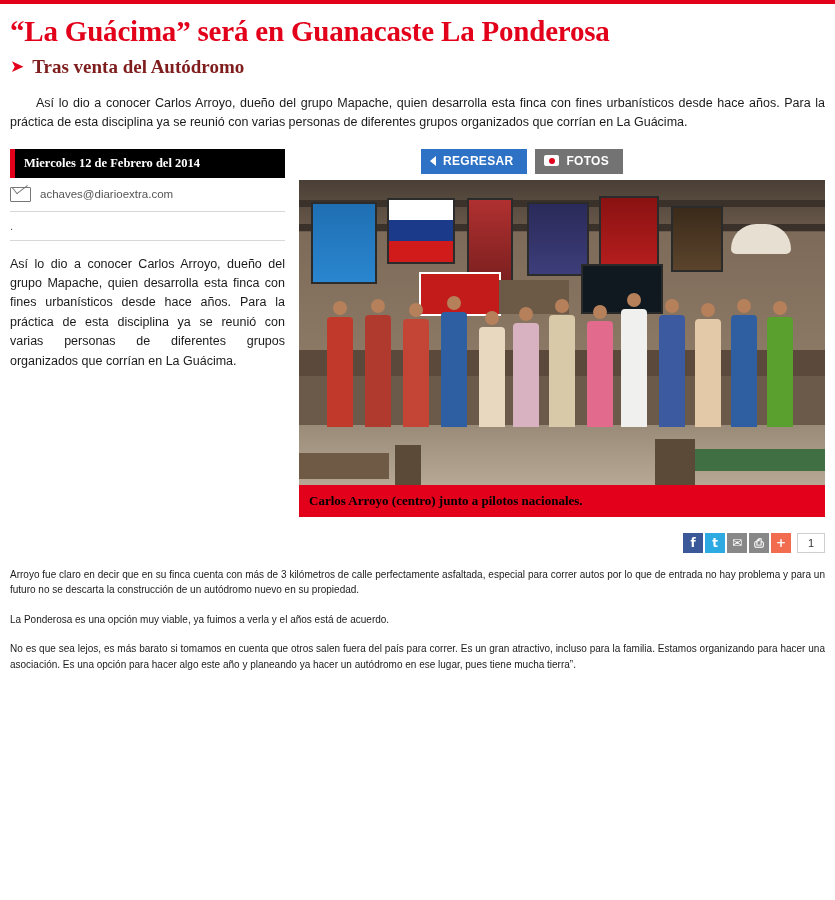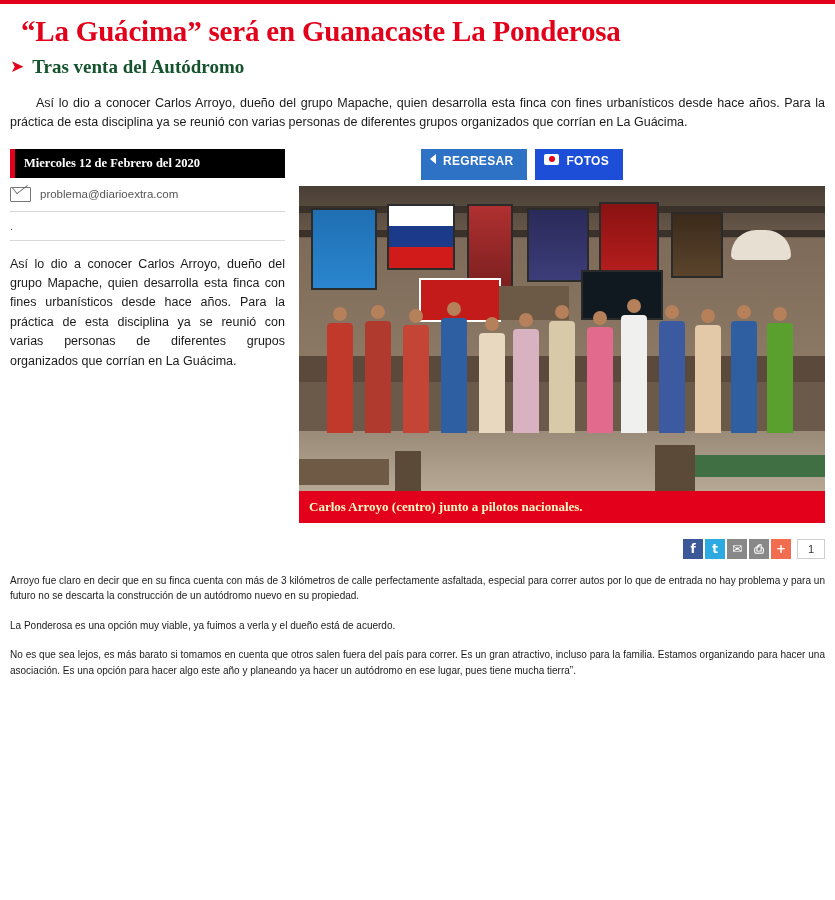--- a/index.html
+++ b/index.html
@@ -25,41 +25,41 @@
     height: 4px;
     background: #e2001a;
     margin: 0 -10px 12px -10px;
   }
   .headline {
     font-family: "Liberation Serif", serif;
     font-weight: bold;
     font-size: 29px;
     color: #e2001a;
     line-height: 1.1;
-    margin: 4px 0 2px 11px;
+    margin: 4px 0 2px 0;
     letter-spacing: -0.2px;
   }
   .subhead-row {
     display: flex;
     align-items: center;
     gap: 8px;
     margin: 8px 0 16px 0;
   }
   .subhead-arrow {
     color: #e2001a;
     font-size: 17px;
     font-weight: bold;
     line-height: 1;
     font-family: "DejaVu Sans", sans-serif;
   }
   .subhead {
     font-family: "Liberation Serif", serif;
     font-weight: bold;
     font-size: 19px;
-    color: #14532d;
+    color: #7f1d1d;
   }
   .lede {
     font-size: 12.5px;
     line-height: 1.55;
     text-align: justify;
     margin: 0 0 16px 0;
     color: #1a1a1a;
   }
   .lede .indent { display:inline-block; width: 26px; }
 
@@ -147,31 +147,31 @@
   
   .photo-buttons {
     display: flex;
     gap: 8px;
     justify-content: flex-start;
     margin: 0 0 6px 0;
     padding-left: 122px;
   }
   .btn {
     display: inline-flex;
-    align-items: flex-start;
+    align-items: center;
     gap: 7px;
     color: #fff;
     font-size: 12px;
     font-weight: bold;
     font-family: "Liberation Sans", sans-serif;
-    padding: 5px 14px 12px 9px;
+    padding: 5px 14px 6px 9px;
     letter-spacing: 0.3px;
   }
   .btn-back { background: #2e72c6; }
-  .btn-photos { background: #1d4ed8; }
+  .btn-photos { background: #737373; }
   .chev {
     display:inline-block;
     width: 0; height: 0;
     border-top: 5px solid transparent;
     border-bottom: 5px solid transparent;
     border-right: 6px solid #fff;
   }
   .cam {
     width: 15px; height: 11px;
     background: #fff;
@@ -195,21 +195,21 @@
     height: 305px;
     overflow: hidden;
     background: #6b5a4a;
   }
   .photo {
     position: absolute;
     inset: 0;
   }
   .caption {
     background: #e2001a;
-    color: #fef9c3;
+    color: #000000;
     font-family: "Liberation Serif", serif;
     font-weight: bold;
     font-size: 13px;
     padding: 8px 10px;
   }
   .share-row {
     display: flex;
     align-items: center;
     justify-content: flex-end;
     gap: 2px;
@@ -279,24 +279,24 @@
   <div class="subhead-row">
     <span class="subhead-arrow">➤</span>
     <span class="subhead">Tras venta del Autódromo</span>
   </div>
 
   <p class="lede"><span class="indent"></span><span>Así lo dio a conocer Carlos Arroyo, dueño del grupo Mapache, quien desarrolla esta finca con fines urbanísticos desde hace años. Para la práctica de esta disciplina ya se reunió con varias personas de diferentes grupos organizados que corrían en La Guácima.</span></p>
 
   <div class="cols">
 
     <div class="left-col">
-      <div class="date-bar">Miercoles 12 de Febrero del 2020</div>
+      <div class="date-bar">Miercoles 12 de Febrero del 2014</div>
       <div class="email-row">
         <span class="mail-icon"></span>
-        <span class="email-text">problema@diarioextra.com</span>
+        <span class="email-text">achaves@diarioextra.com</span>
       </div>
       <div class="dot-row">.</div>
       <div class="left-body">
         <p>Así lo dio a conocer Carlos Arroyo, dueño del grupo Mapache, quien desarrolla esta finca con fines urbanísticos desde hace años. Para la práctica de esta disciplina ya se reunió con varias personas de diferentes grupos organizados que corrían en La Guácima.</p>
       </div>
     </div>
 
     <div class="right-col">
 
       <div class="photo-buttons">
@@ -387,17 +387,17 @@
         <span class="sbtn sb-print">⎙</span>
         <span class="sbtn sb-plus">+</span>
         <span class="counter">1</span>
       </div>
 
     </div>
   </div>
 
   <div class="bottom-body">
     <p>Arroyo fue claro en decir que en su finca cuenta con más de 3 kilómetros de calle perfectamente asfaltada, especial para correr autos por lo que de entrada no hay problema y para un futuro no se descarta la construcción de un autódromo nuevo en su propiedad.</p>
-    <p>La Ponderosa es una opción muy viable, ya fuimos a verla y el dueño está de acuerdo.</p>
+    <p>La Ponderosa es una opción muy viable, ya fuimos a verla y el años está de acuerdo.</p>
     <p>No es que sea lejos, es más barato si tomamos en cuenta que otros salen fuera del país para correr. Es un gran atractivo, incluso para la familia. Estamos organizando para hacer una asociación. Es una opción para hacer algo este año y planeando ya hacer un autódromo en ese lugar, pues tiene mucha tierra”.</p>
   </div>
 
 </div>
 
 </body></html>

